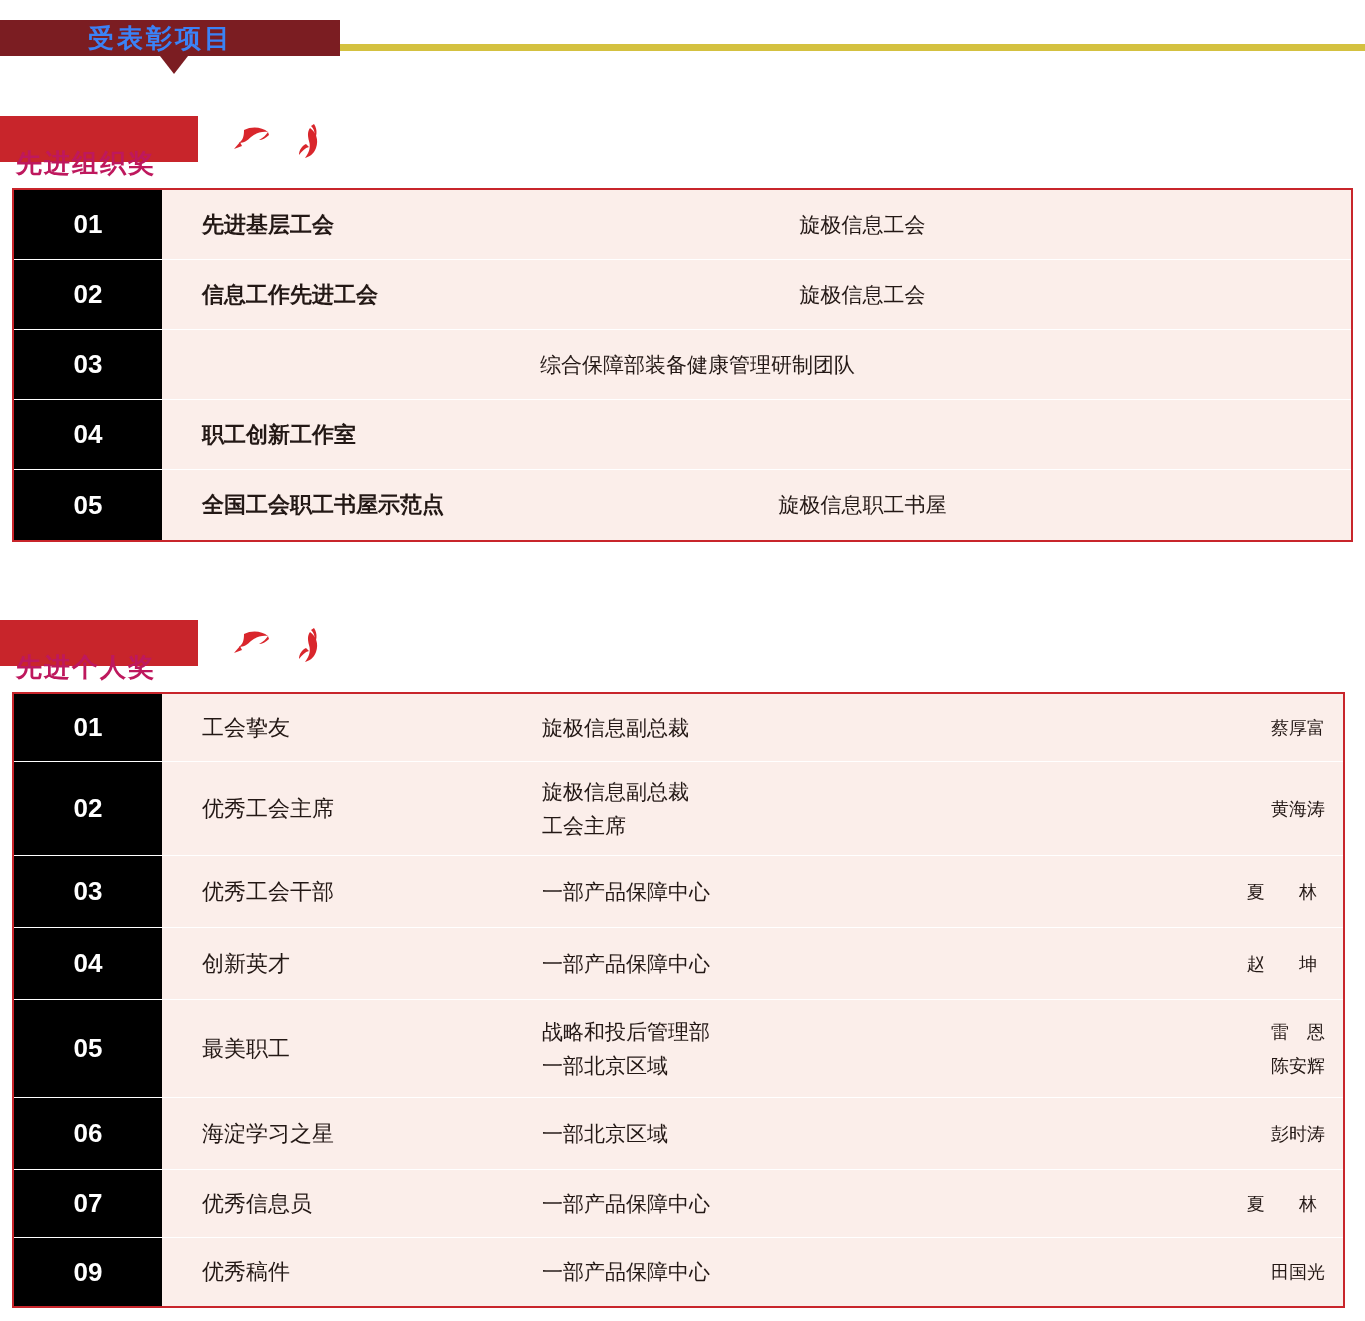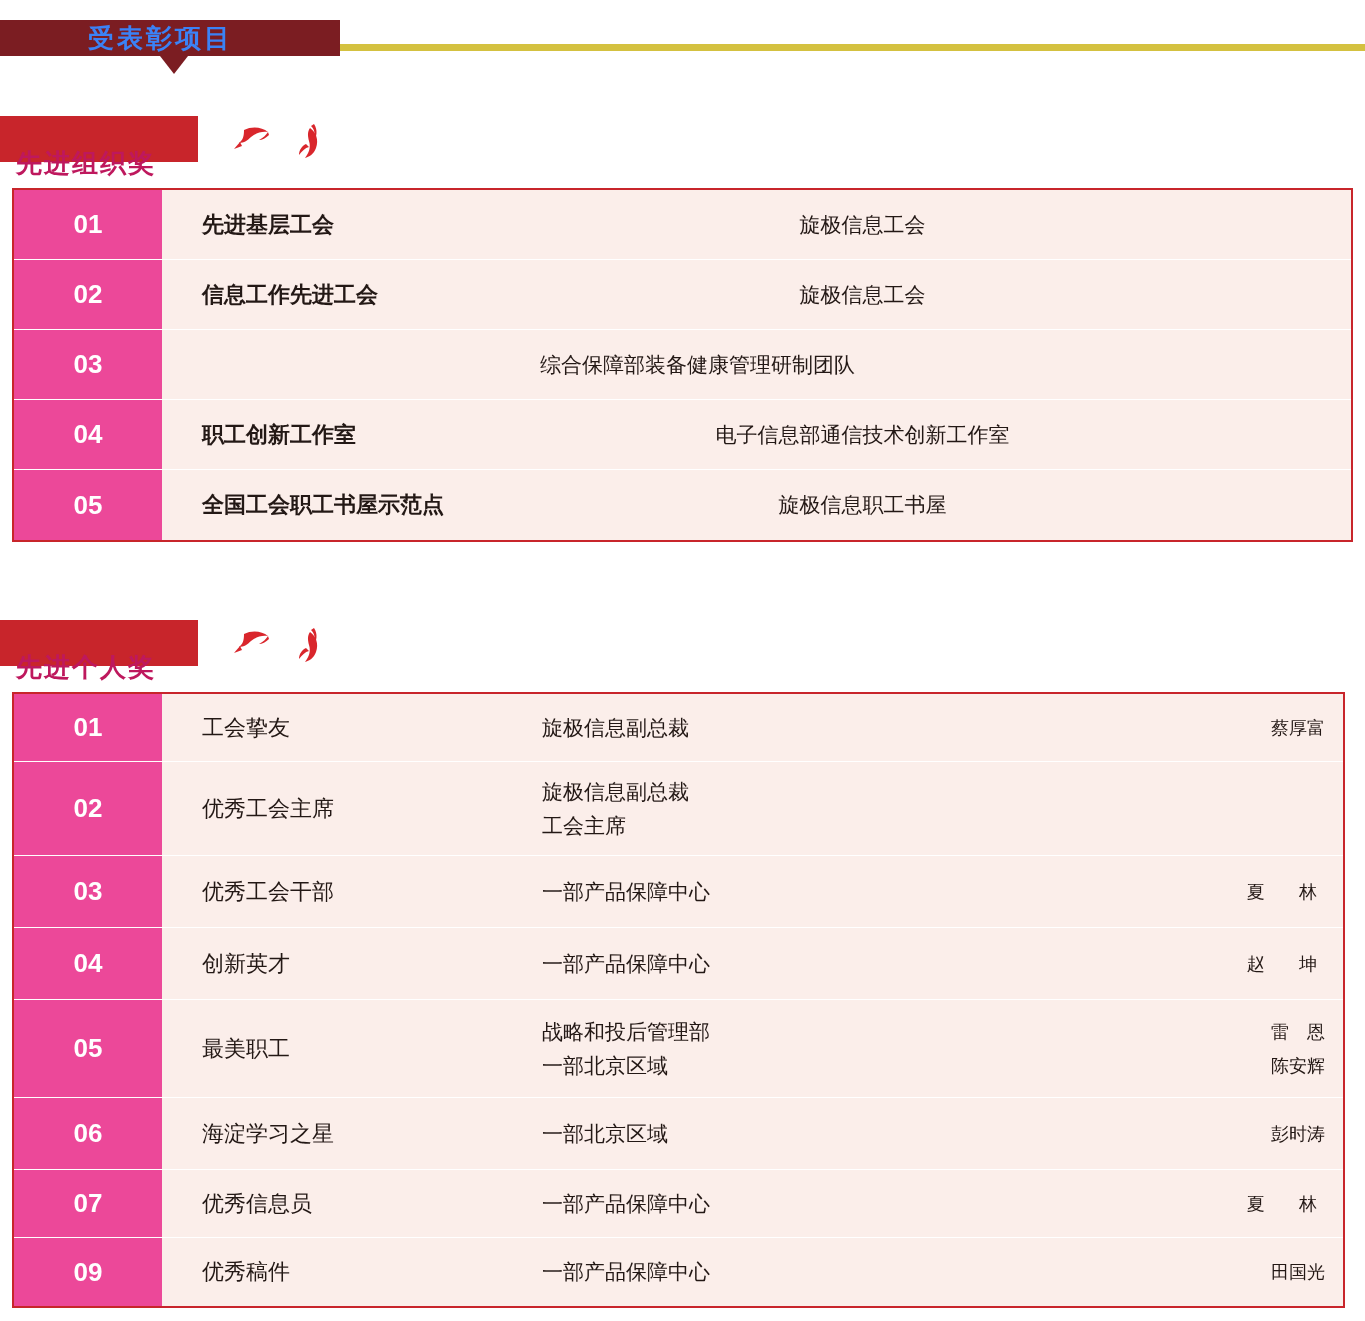--- a/index.html
+++ b/index.html
@@ -109,21 +109,21 @@
     display: flex;
     align-items: stretch;
     border-bottom: 1px solid #ffffff;
     box-sizing: border-box;
   }
   .row:last-child { border-bottom: none; }
 
   .c-num {
     width: 148px;
     flex: none;
-    background: #ec4899;
+    background: #000000;
     color: #ffffff;
     font-size: 26px;
     font-weight: bold;
     display: flex;
     align-items: center;
     justify-content: center;
     box-sizing: border-box;
   }
   .c-title {
     flex: none;
@@ -208,21 +208,20 @@
       <div class="c-title">信息工作先进工会</div>
       <div class="c-org">旋极信息工会</div>
     </div>
     <div class="row">
       <div class="c-num">03</div>
       <div class="c-org">综合保障部装备健康管理研制团队</div>
     </div>
     <div class="row">
       <div class="c-num">04</div>
       <div class="c-title">职工创新工作室</div>
-      <div class="c-org">电子信息部通信技术创新工作室</div>
     </div>
     <div class="row">
       <div class="c-num">05</div>
       <div class="c-title">全国工会职工书屋示范点</div>
       <div class="c-org">旋极信息职工书屋</div>
     </div>
   </div>
 </div>
 
 <div class="section" style="top:620px; width:1365px;">
@@ -246,20 +245,21 @@
       <div class="c-num">01</div>
       <div class="c-title">工会挚友</div>
       <div class="c-org">旋极信息副总裁</div>
       <div class="c-name">蔡厚富</div>
     </div>
     <div class="row" style="height:94px;">
       <div class="c-num">02</div>
       <div class="c-title">优秀工会主席</div>
       <div class="c-org">旋极信息副总裁
 工会主席</div>
+      <div class="c-name">黄海涛</div>
     </div>
     <div class="row" style="height:72px;">
       <div class="c-num">03</div>
       <div class="c-title">优秀工会干部</div>
       <div class="c-org">一部产品保障中心</div>
       <div class="c-name sp">夏　林</div>
     </div>
     <div class="row" style="height:72px;">
       <div class="c-num">04</div>
       <div class="c-title">创新英才</div>

